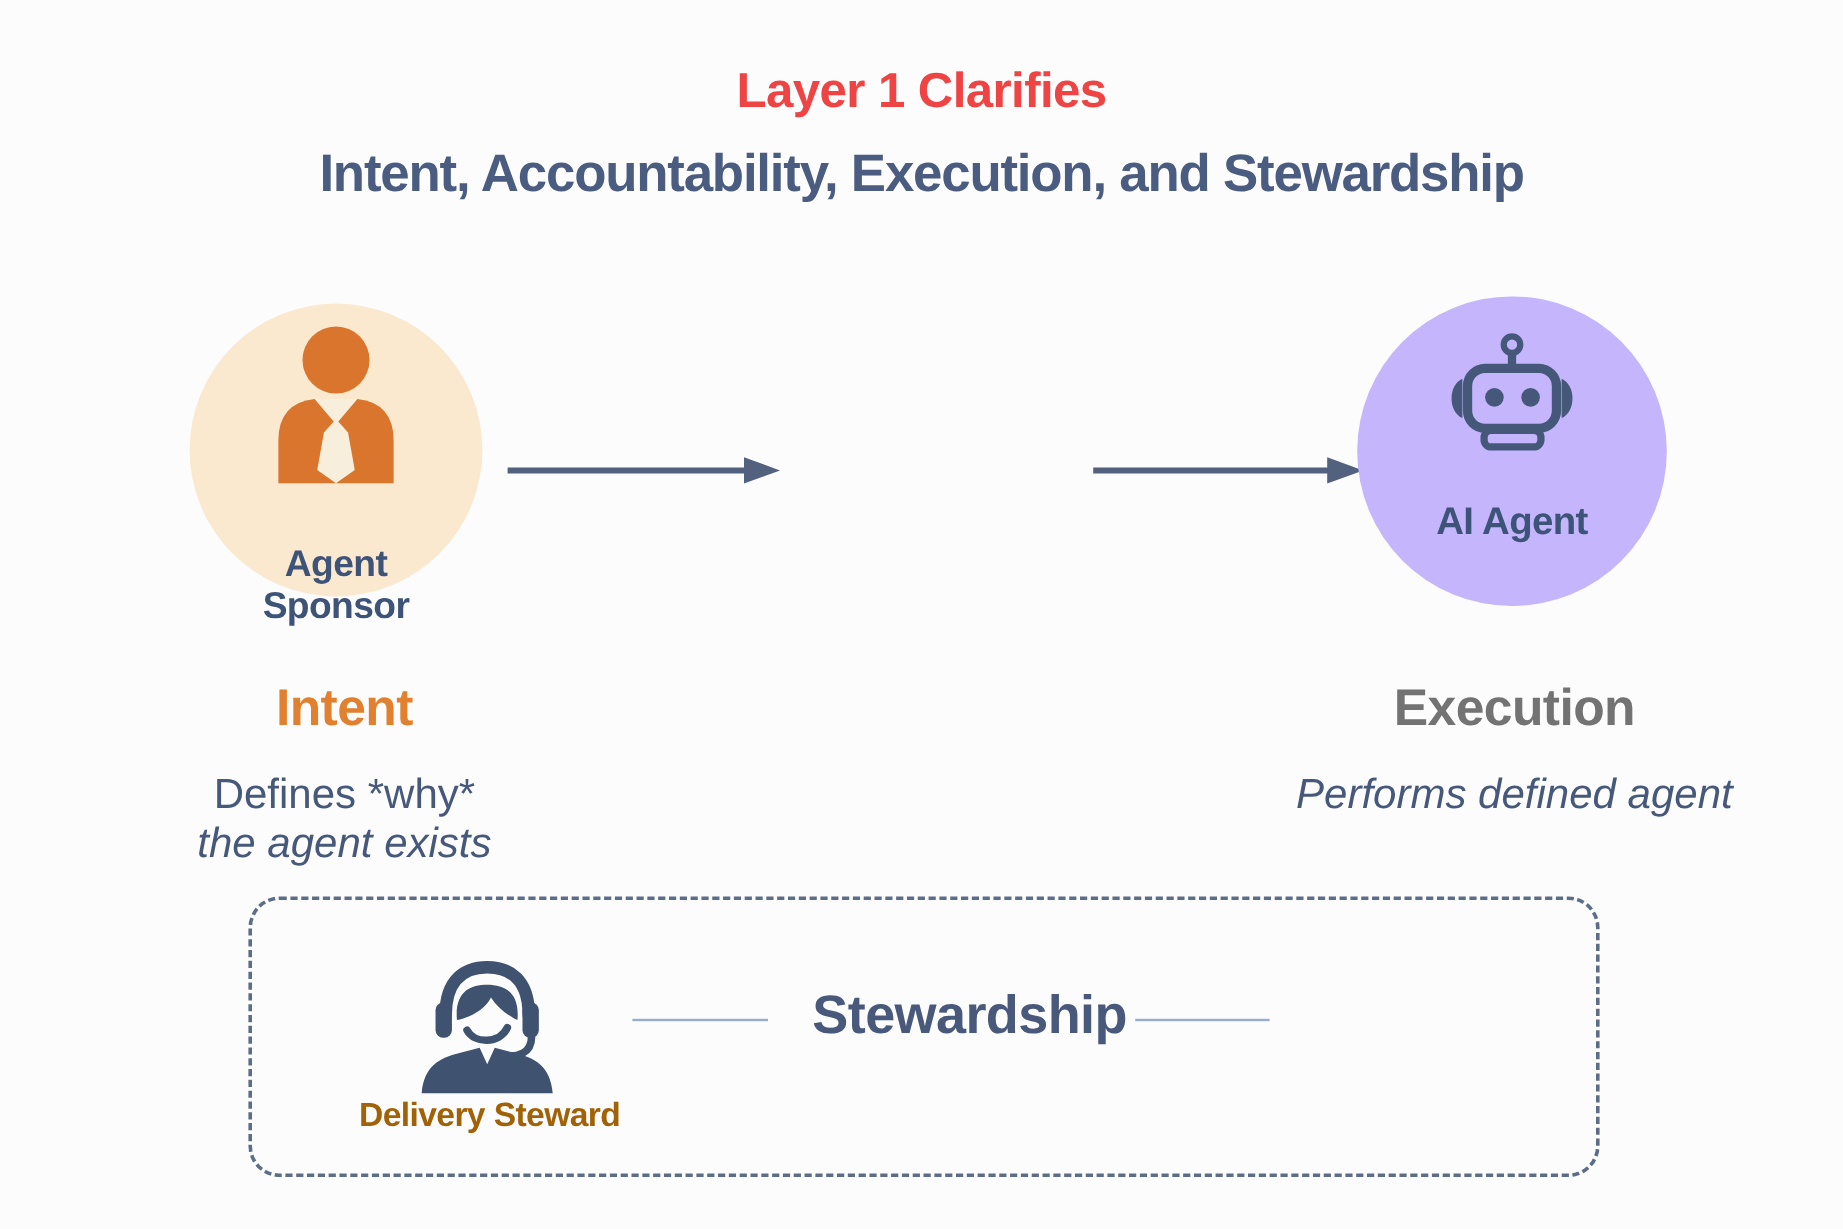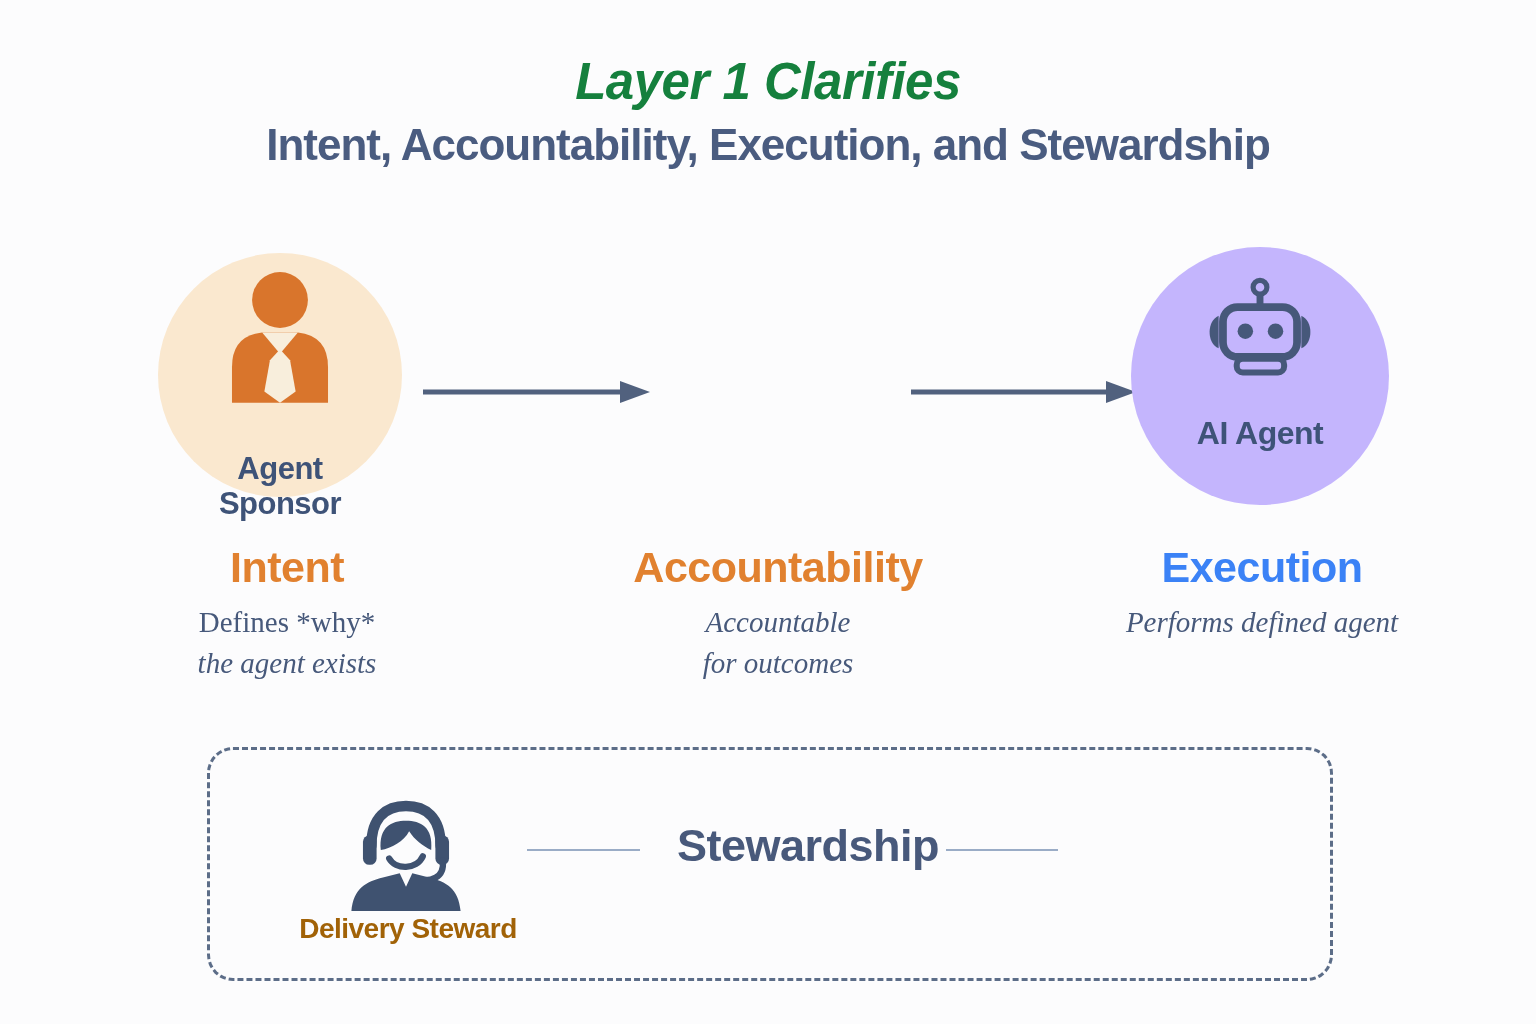--- a/index.html
+++ b/index.html
@@ -4,42 +4,42 @@
 <style>
   html,body{margin:0;padding:0;background:#fcfcfd;}
   .canvas{
     position:relative;width:1536px;height:1024px;overflow:hidden;
     background:#fcfcfd;font-family:"Liberation Sans",sans-serif;
   }
   .abs{position:absolute;}
   
   .title1{
     left:0;top:52px;width:1536px;text-align:center;
-    font-size:51px;font-weight:700;color:#15803d;letter-spacing:-0.5px;font-style:italic;
+    font-size:41px;font-weight:700;color:#ef4444;letter-spacing:-0.5px;
   }
   .title2{
     left:0;top:120px;width:1536px;text-align:center;
     font-size:44px;font-weight:700;color:#4a5c80;letter-spacing:-1px;
   }
   
   .circle{
     border-radius:50%;display:flex;flex-direction:column;align-items:center;
   }
   .circle.peach{background:#fae8cf;gap:36px;}
   .circle.bluec{background:#c4b5fd;}
   .circle-label{
     text-align:center;font-weight:700;color:#3e5378;font-size:31px;line-height:1.14;
     letter-spacing:-0.5px;
   }
   
   .colblock{width:400px;text-align:center;}
-  .col-heading{font-size:43px;font-weight:700;letter-spacing:-0.5px;}
+  .col-heading{font-size:43px;font-weight:700;letter-spacing:-0.5px;margin-top:23px;}
   .col-heading.orange{color:#e1812f;}
-  .col-heading.blue{color:#3b82f6;}
-  .col-desc{margin-top:10px;font-size:29px;line-height:41px;color:#47597b;font-family:Liberation Serif, serif;}
+  .col-heading.blue{color:#737373;}
+  .col-desc{margin-top:26px;font-size:35px;line-height:41px;color:#47597b;}
   .italic{font-style:italic;}
   
   .steward-box{
     left:207px;top:747px;width:1120px;height:228px;
     border:3px dashed #5c6d88;border-radius:26px;background:transparent;
   }
   .role-label{
     left:208px;top:913px;width:400px;text-align:center;
     font-weight:700;font-size:28px;color:#a16207;letter-spacing:-0.5px;
   }
@@ -108,27 +108,20 @@
   </div>
 
   <div class="abs colblock" style="left:87px;top:543px;">
     <div class="col-heading orange">Intent</div>
     <div class="col-desc">
       <div>Defines *why*</div>
       <div class="italic">the agent exists</div>
     </div>
   </div>
 
-  <div class="abs colblock" style="left:578px;top:543px;">
-    <div class="col-heading orange">Accountability</div>
-    <div class="col-desc italic">
-      <div>Accountable</div>
-      <div>for outcomes</div>
-    </div>
-  </div>
 
   <div class="abs colblock" style="left:1062px;top:543px;">
     <div class="col-heading blue">Execution</div>
     <div class="col-desc italic">
       <div>Performs defined agent</div>
     </div>
   </div>
 
   <div class="abs steward-box"></div>
 

